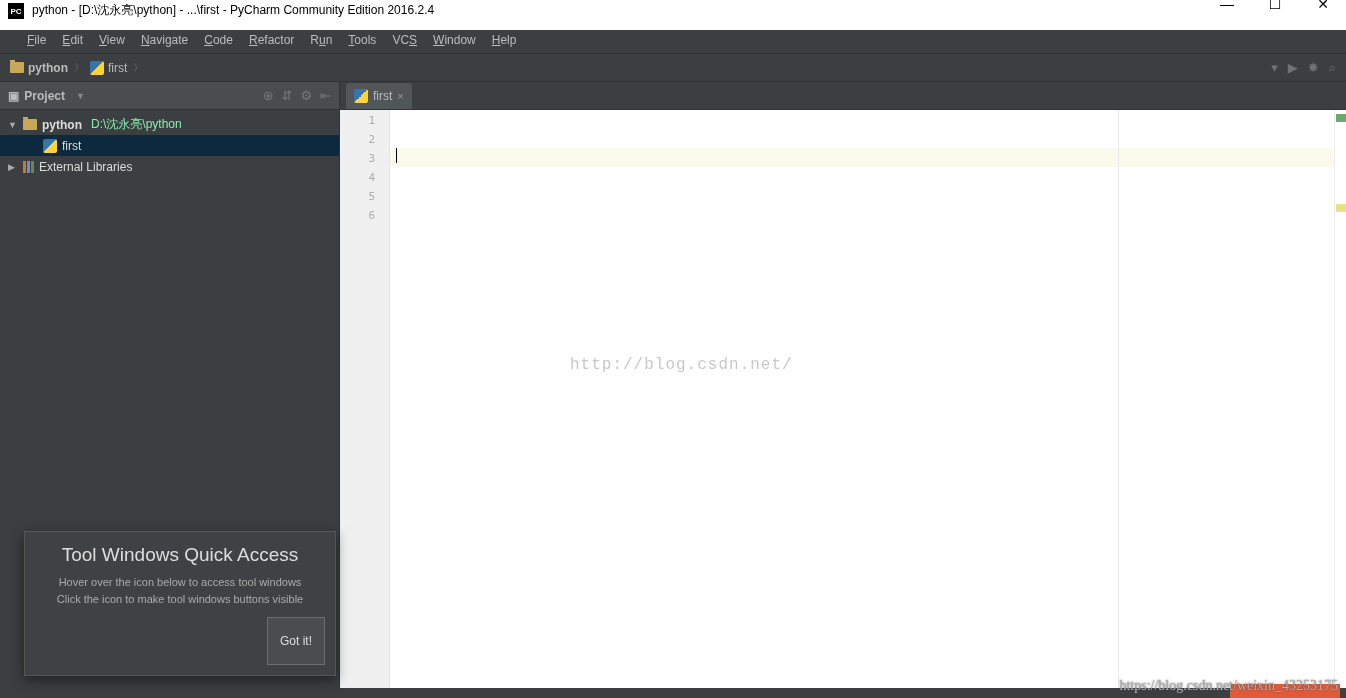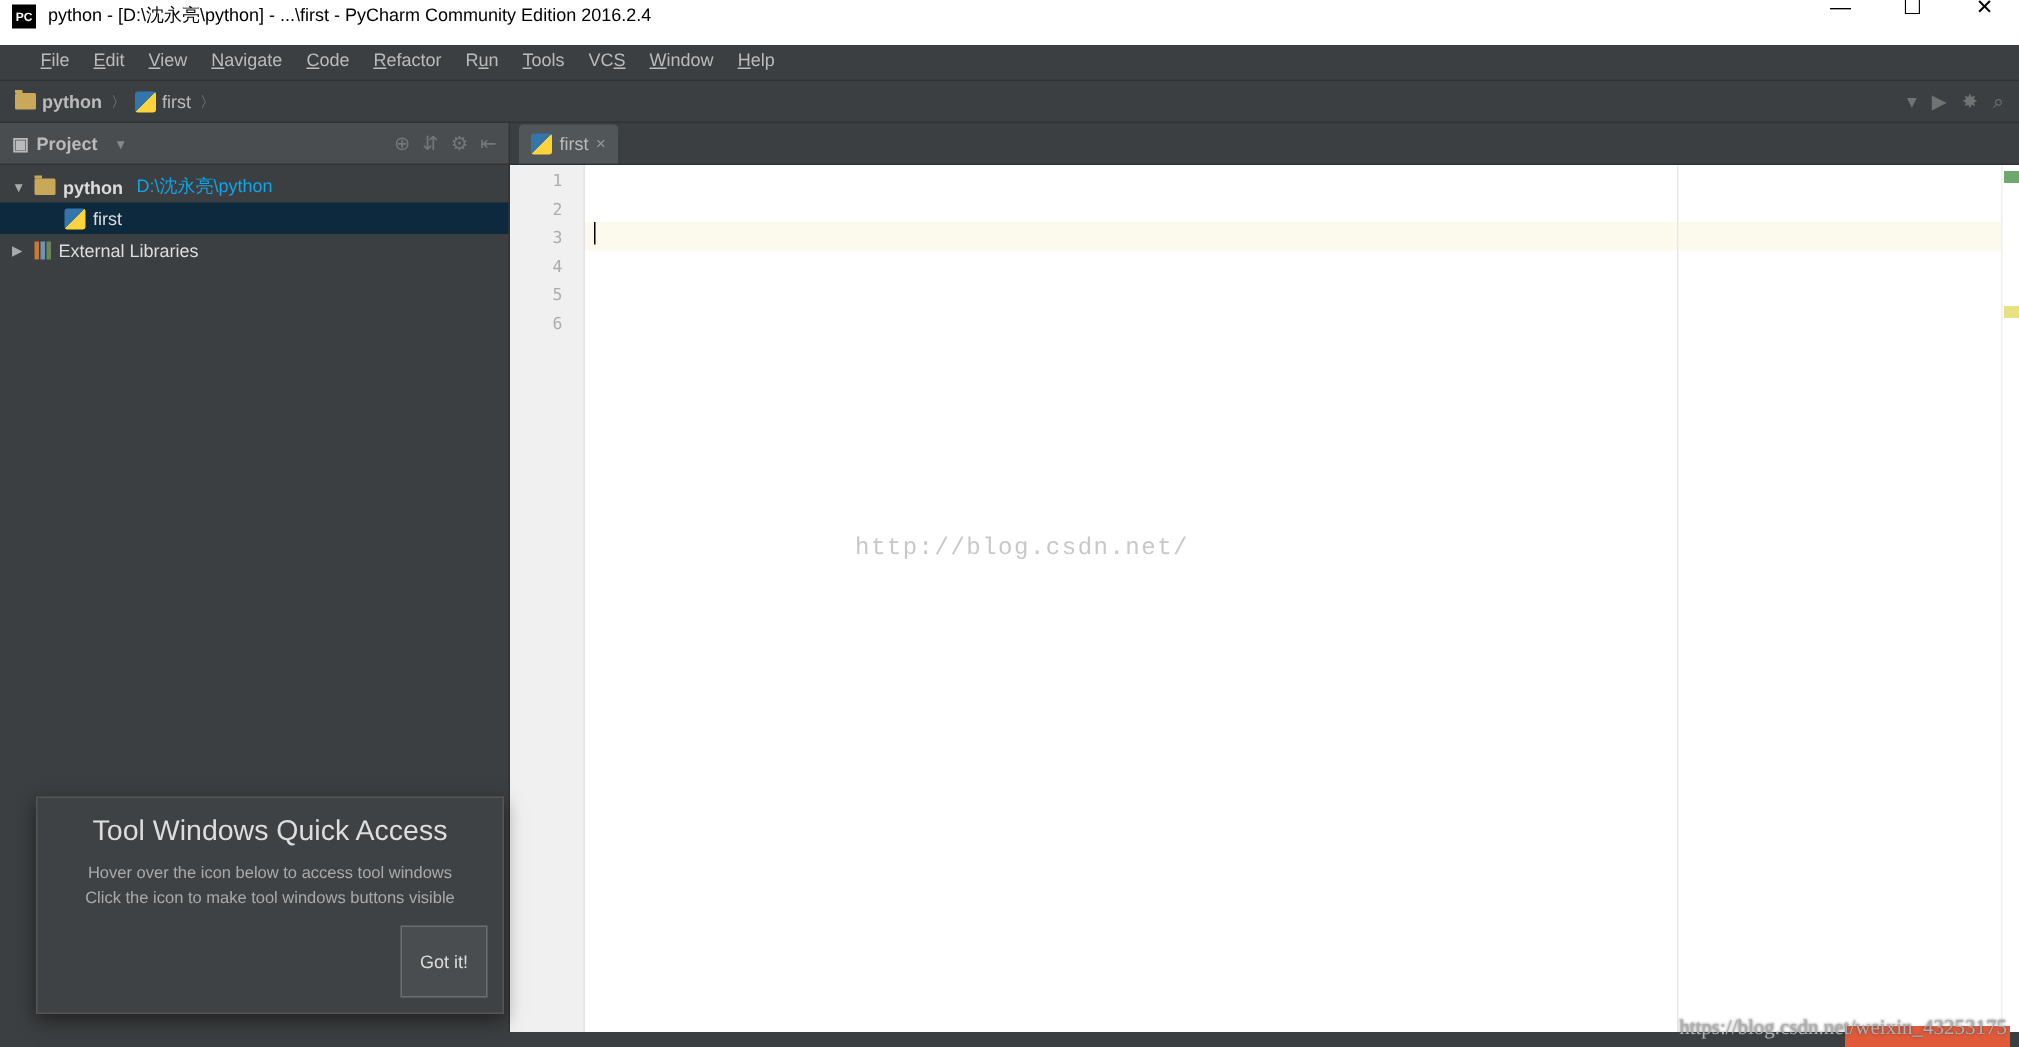--- a/index.html
+++ b/index.html
@@ -36,21 +36,21 @@
 .sidebar-header .title { display: flex; align-items: center; gap: 5px; flex: 1; font-weight: bold; }
 .sidebar-header .dd { color: #888; margin-left: 6px; font-size: 9px; }
 .sidebar-header .tools { display: flex; gap: 8px; color: #888; }
 .tree { padding: 4px 0; flex: 1; }
 .tree-row { display: flex; align-items: center; height: 21px; padding-left: 8px; cursor: pointer; gap: 5px; }
 .tree-row.depth1 { padding-left: 28px; }
 .tree-row.selected { background: #0d293e; }
 .tree-arrow { width: 10px; color: #aaa; font-size: 9px; }
 .tree-label { color: #ddd; }
 .tree-label.bold { font-weight: bold; }
-.tree-path { color: #0ea5e9; margin-left: 4px; }
+.tree-path { color: #86efac; margin-left: 4px; }
 .lib-icon { display: inline-flex; gap: 1px; }
 .lib-icon .bar { width: 3px; height: 12px; }
 .lib-icon .b1 { background: #cc7832; }
 .lib-icon .b2 { background: #6897bb; }
 .lib-icon .b3 { background: #6a8759; }
 
 
 .editor-wrap { flex: 1; display: flex; flex-direction: column; }
 .editor-tabs { height: 28px; background: #3c3f41; display: flex; align-items: flex-end; border-bottom: 1px solid #323232; padding-left: 6px; }
 .etab { height: 26px; background: #515658; display: flex; align-items: center; gap: 5px; padding: 0 8px; border-top-left-radius: 3px; border-top-right-radius: 3px; cursor: pointer; }

